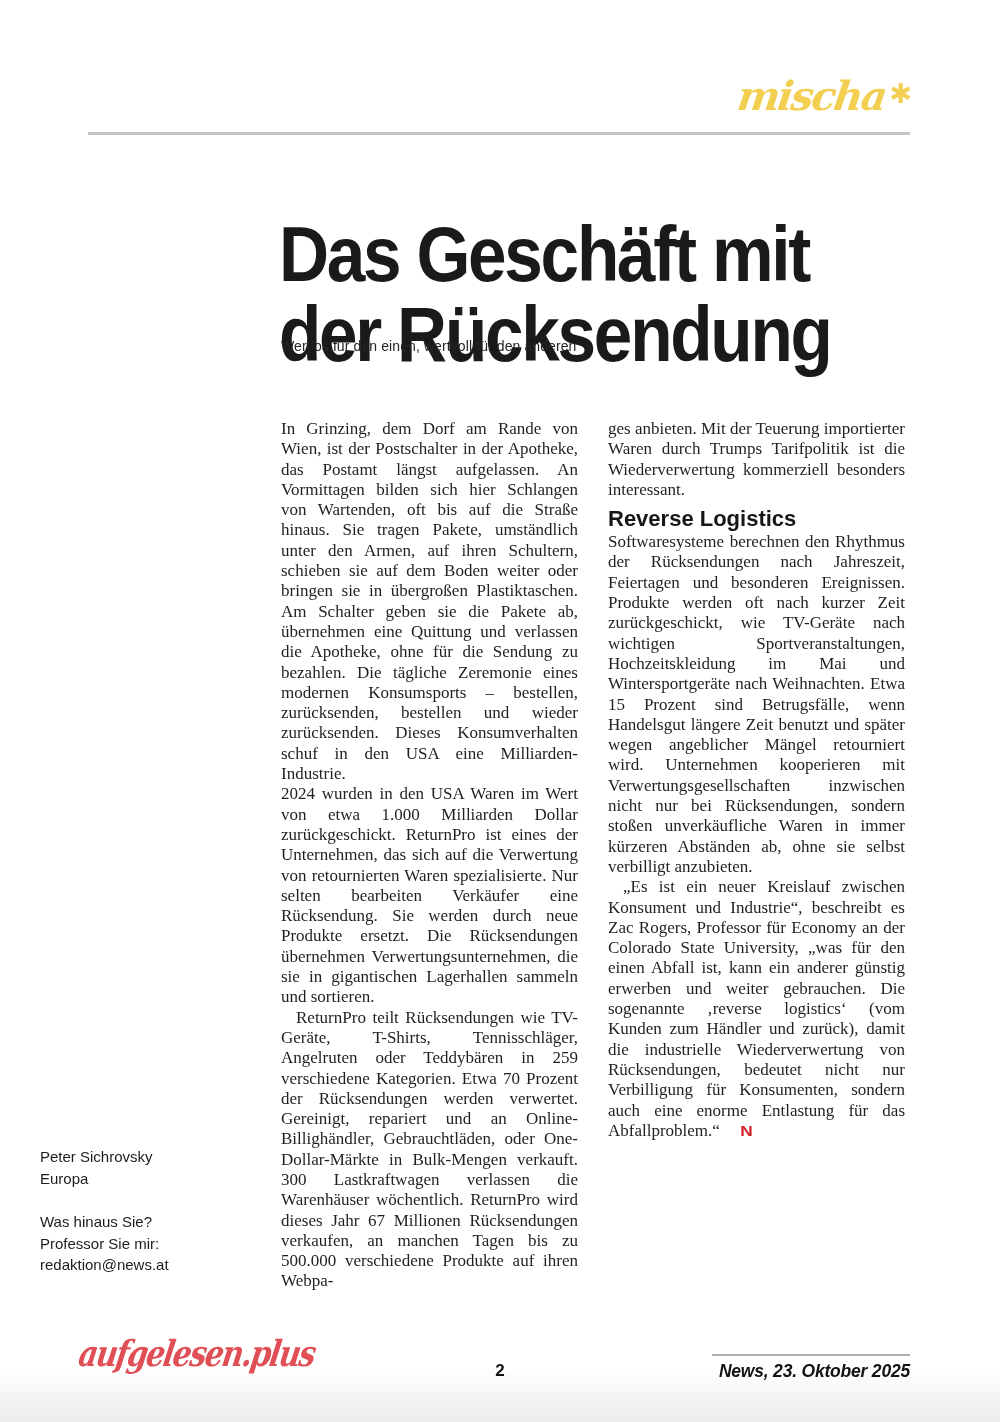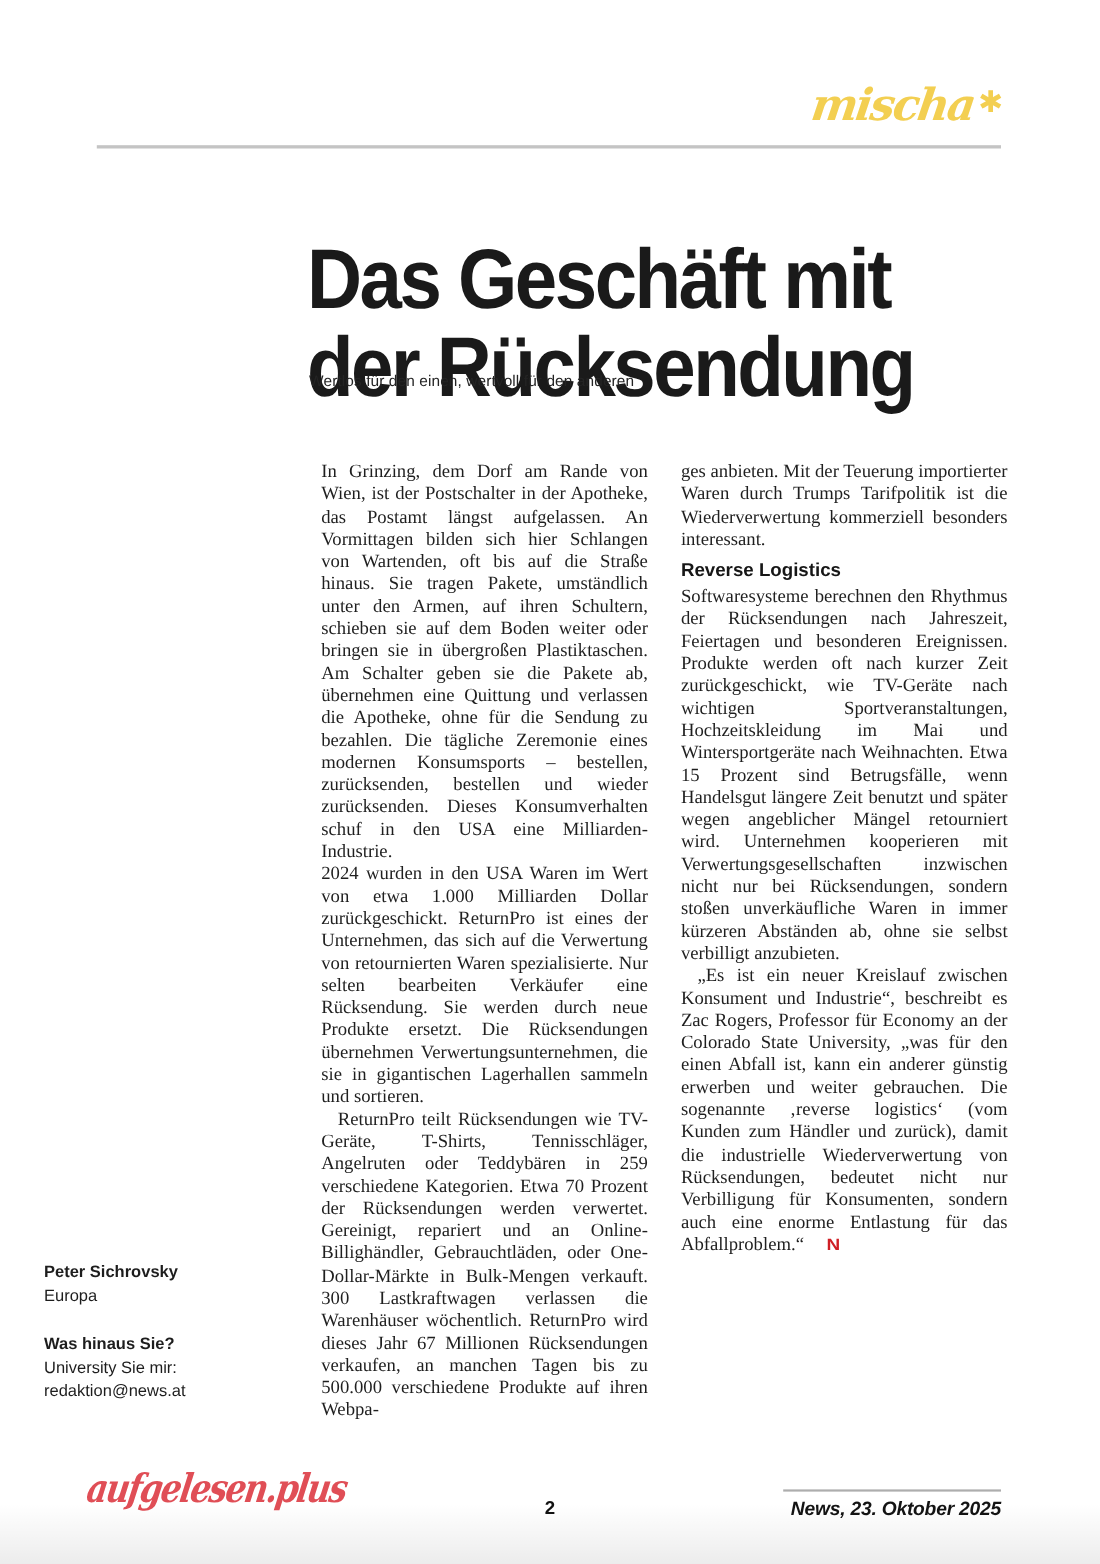--- a/index.html
+++ b/index.html
@@ -33,45 +33,45 @@
     white-space:nowrap;
   }
   .subtitle {
     position:absolute; left:281px; top:338px; width:624px;
     font-size:14px; font-weight:500; color:#242424; letter-spacing:0.1px;
   }
 
   
   .columns {
     position:absolute; left:281px; top:419px; width:624px;
-    display:flex; gap:30px;margin-left:11px;
+    display:flex; gap:30px;
   }
   .col {
     width:297px; flex:0 0 297px;
     font-family:"Liberation Serif", serif; font-size:17px; line-height:20.3px;
     color:#1f1f1f; text-align:justify; hyphens:auto;
   }
   .col p { margin:0; }
   .col p.indent { text-indent:15px; }
   .col h2 {
-    font-family:"Liberation Sans", sans-serif; font-size:17px; font-weight:700;
+    font-family:"Liberation Sans", sans-serif; font-size:22px; font-weight:700;
     color:#161616; margin:9px 0 3px 0; line-height:20px; text-align:left;
   }
   .endmark {
     display:inline-block; margin-left:5px;
     font-family:"Liberation Sans", sans-serif; font-weight:900; font-size:15px;
     color:#cf1f25; transform:scaleX(1.15); letter-spacing:0;
   }
 
   
   .sidebar {
     position:absolute; left:40px; top:1146px; width:215px;
     font-size:15px; line-height:21.5px; color:#1d1d1d;
   }
-  .sidebar .bold { font-weight:700; }
+  .sidebar .bold { font-weight:400; }
   .sidebar .spacer { height:22px; }
   .sidebar .email { color:#1d1d1d; text-decoration:none; }
 
   
   .footer-brand {
     position:absolute; left:76px; top:1332px;
     color:#e04e56; font-family:"DejaVu Serif", serif; font-style:italic;
     font-weight:700; font-size:36px; letter-spacing:-2px;
     transform:skewX(-9deg) scaleX(0.82); transform-origin:left bottom;
     white-space:nowrap;
@@ -122,21 +122,21 @@
       <p>Softwaresysteme berechnen den Rhythmus der Rücksendungen nach Jahreszeit, Feiertagen und besonderen Ereignissen. Produkte werden oft nach kurzer Zeit zurückgeschickt, wie TV-Geräte nach wichtigen Sportveranstaltungen, Hochzeitskleidung im Mai und Wintersportgeräte nach Weihnachten. Etwa 15 Prozent sind Betrugsfälle, wenn Handelsgut längere Zeit benutzt und später wegen angeblicher Mängel retourniert wird. Unternehmen kooperieren mit Verwertungsgesellschaften inzwischen nicht nur bei Rücksendungen, sondern stoßen unverkäufliche Waren in immer kürzeren Abständen ab, ohne sie selbst verbilligt anzubieten.</p>
       <p class="indent"><span>„Es ist ein neuer Kreislauf zwischen Konsument und Industrie“, beschreibt es Zac Rogers, Professor für Economy an der Colorado State University, „was für den einen Abfall ist, kann ein anderer günstig erwerben und weiter gebrauchen. Die sogenannte ‚reverse logistics‘ (vom Kunden zum Händler und zurück), damit die industrielle Wiederverwertung von Rücksendungen, bedeutet nicht nur Verbilligung für Konsumenten, sondern auch eine enorme Entlastung für das Abfallproblem.“</span><span class="endmark">N</span></p>
     </div>
   </div>
 
   <div class="sidebar">
     <div class="bold">Peter Sichrovsky</div>
     <div>Europa</div>
     <div class="spacer"></div>
     <div class="bold">Was hinaus Sie?</div>
-    <div>University Sie mir:</div>
+    <div>Professor Sie mir:</div>
     <div class="email">redaktion@news.at</div>
   </div>
 
   <div class="footer-brand">aufgelesen.plus</div>
   <div class="page-number">2</div>
   <div class="footer-rule"></div>
   <div class="issue-line">News, 23. Oktober 2025</div>
 
   <div class="bottom-fade"></div>
 

